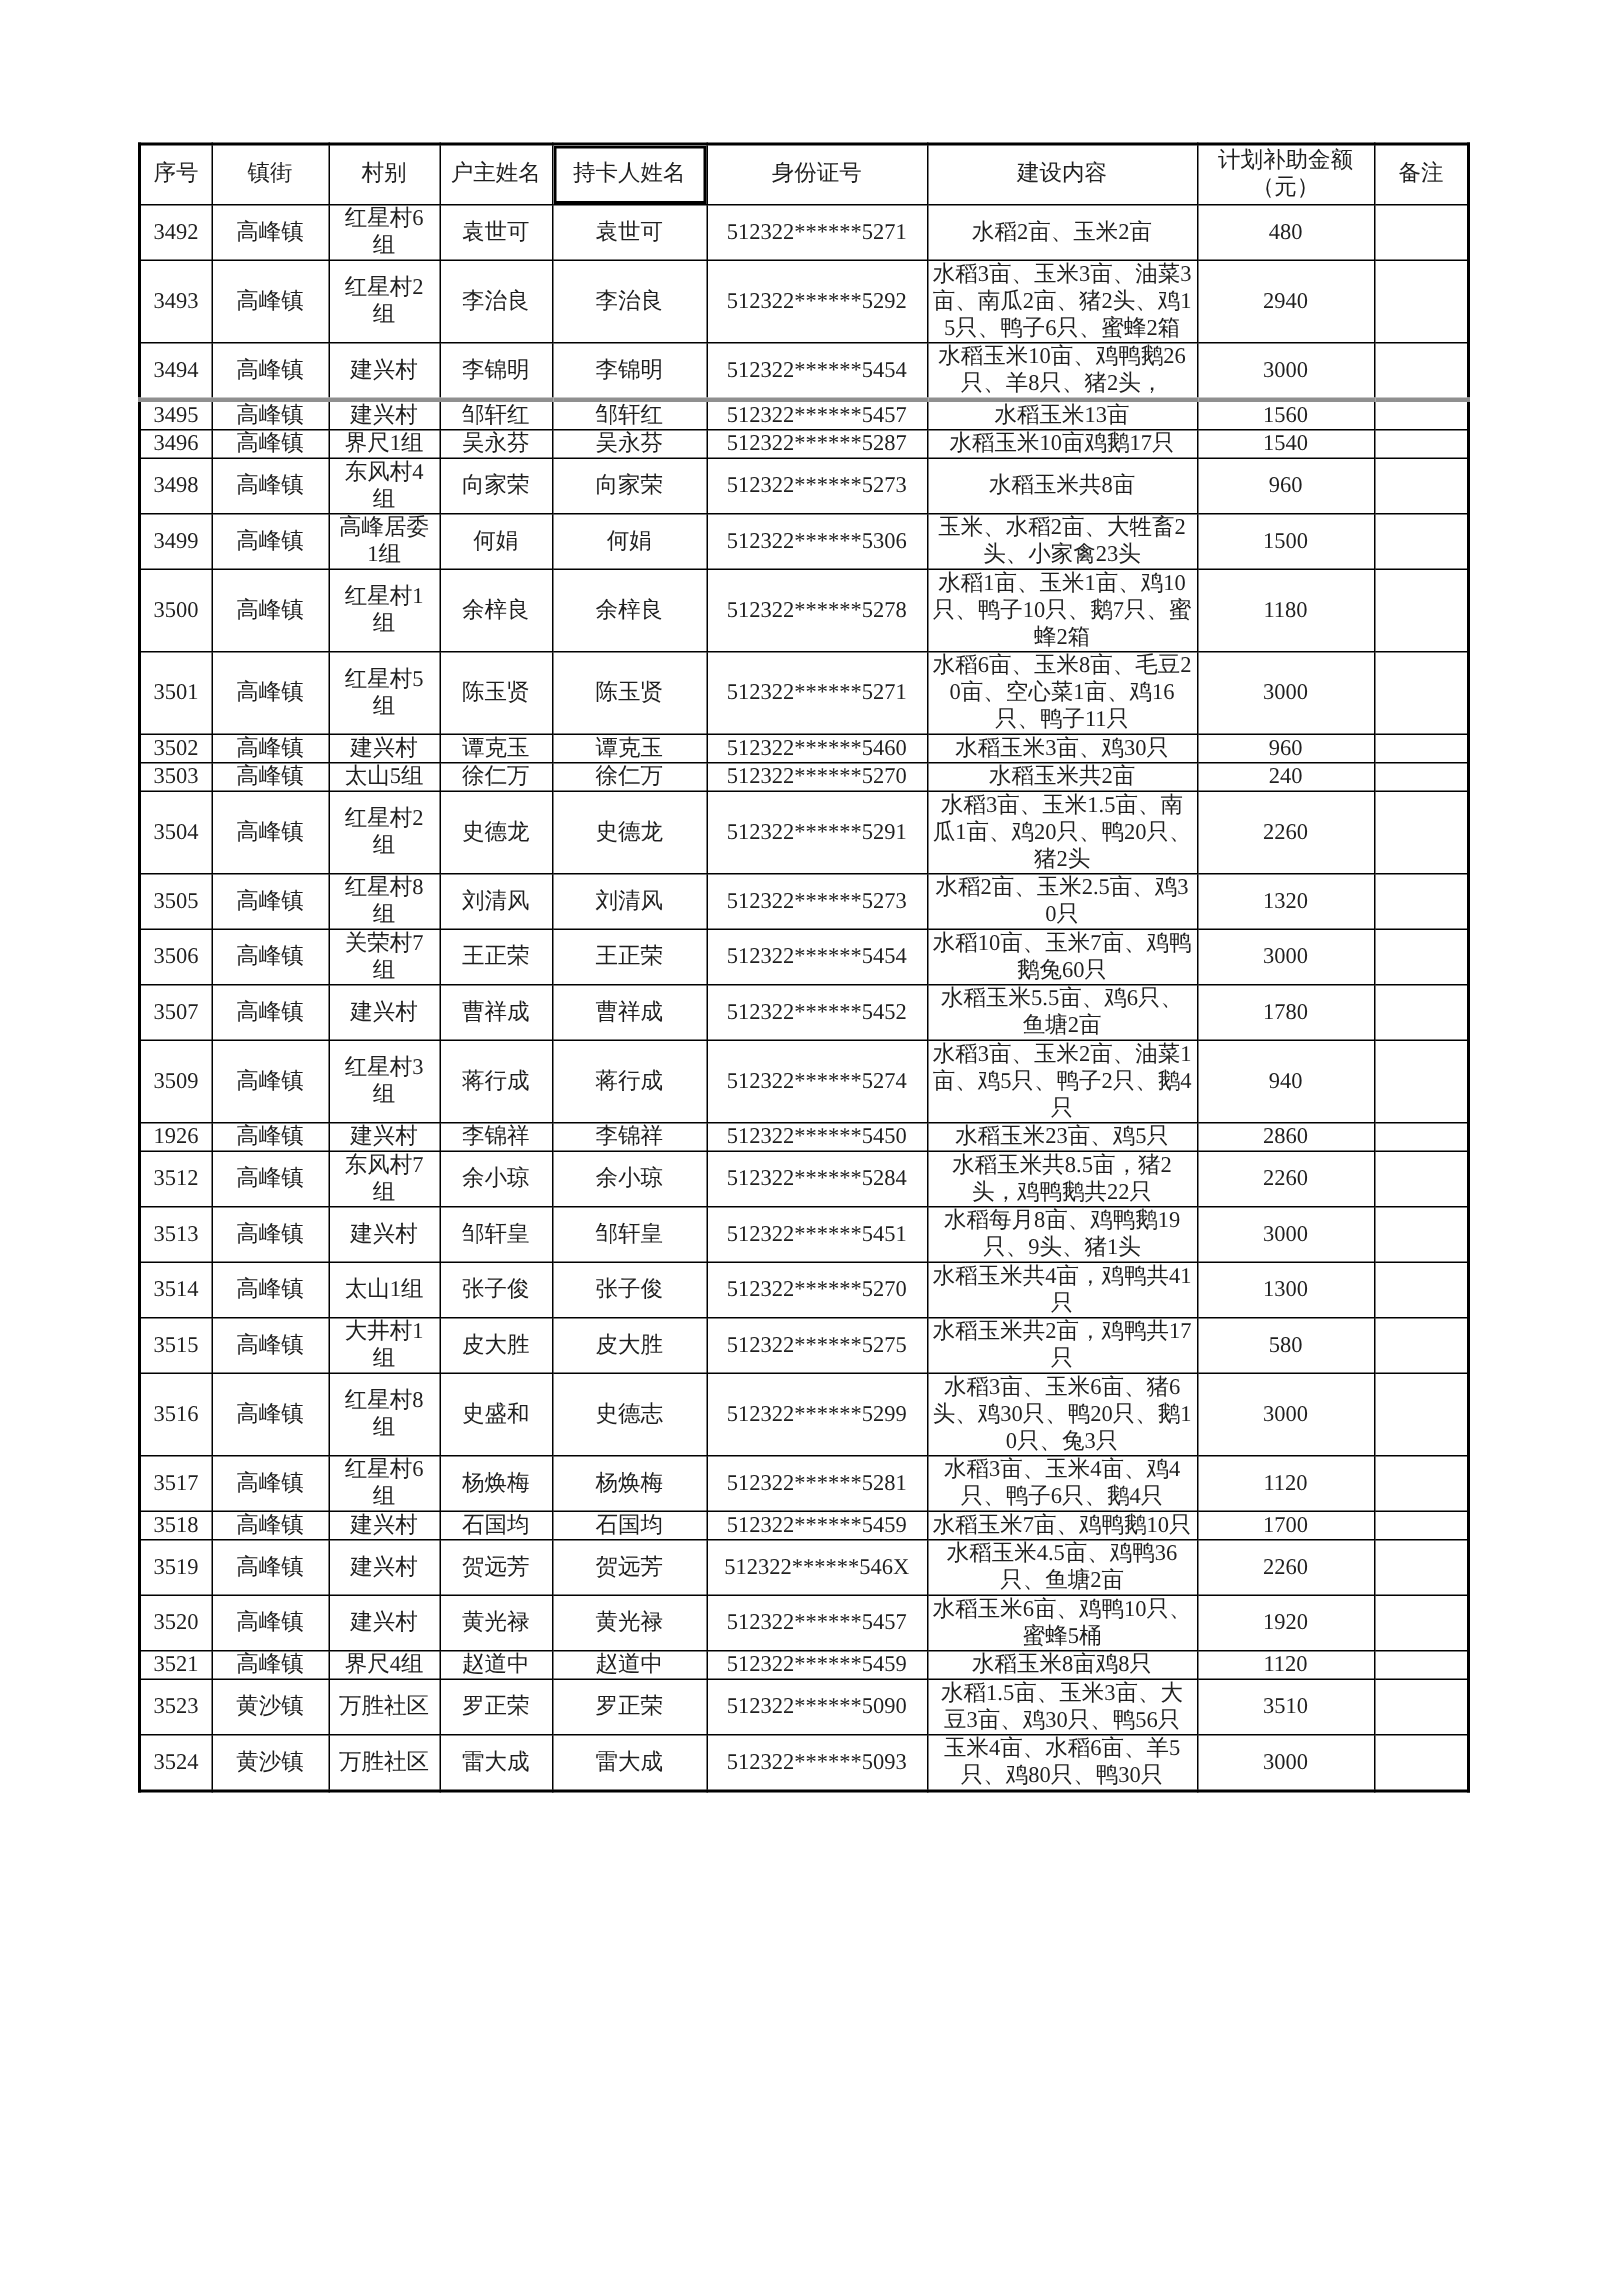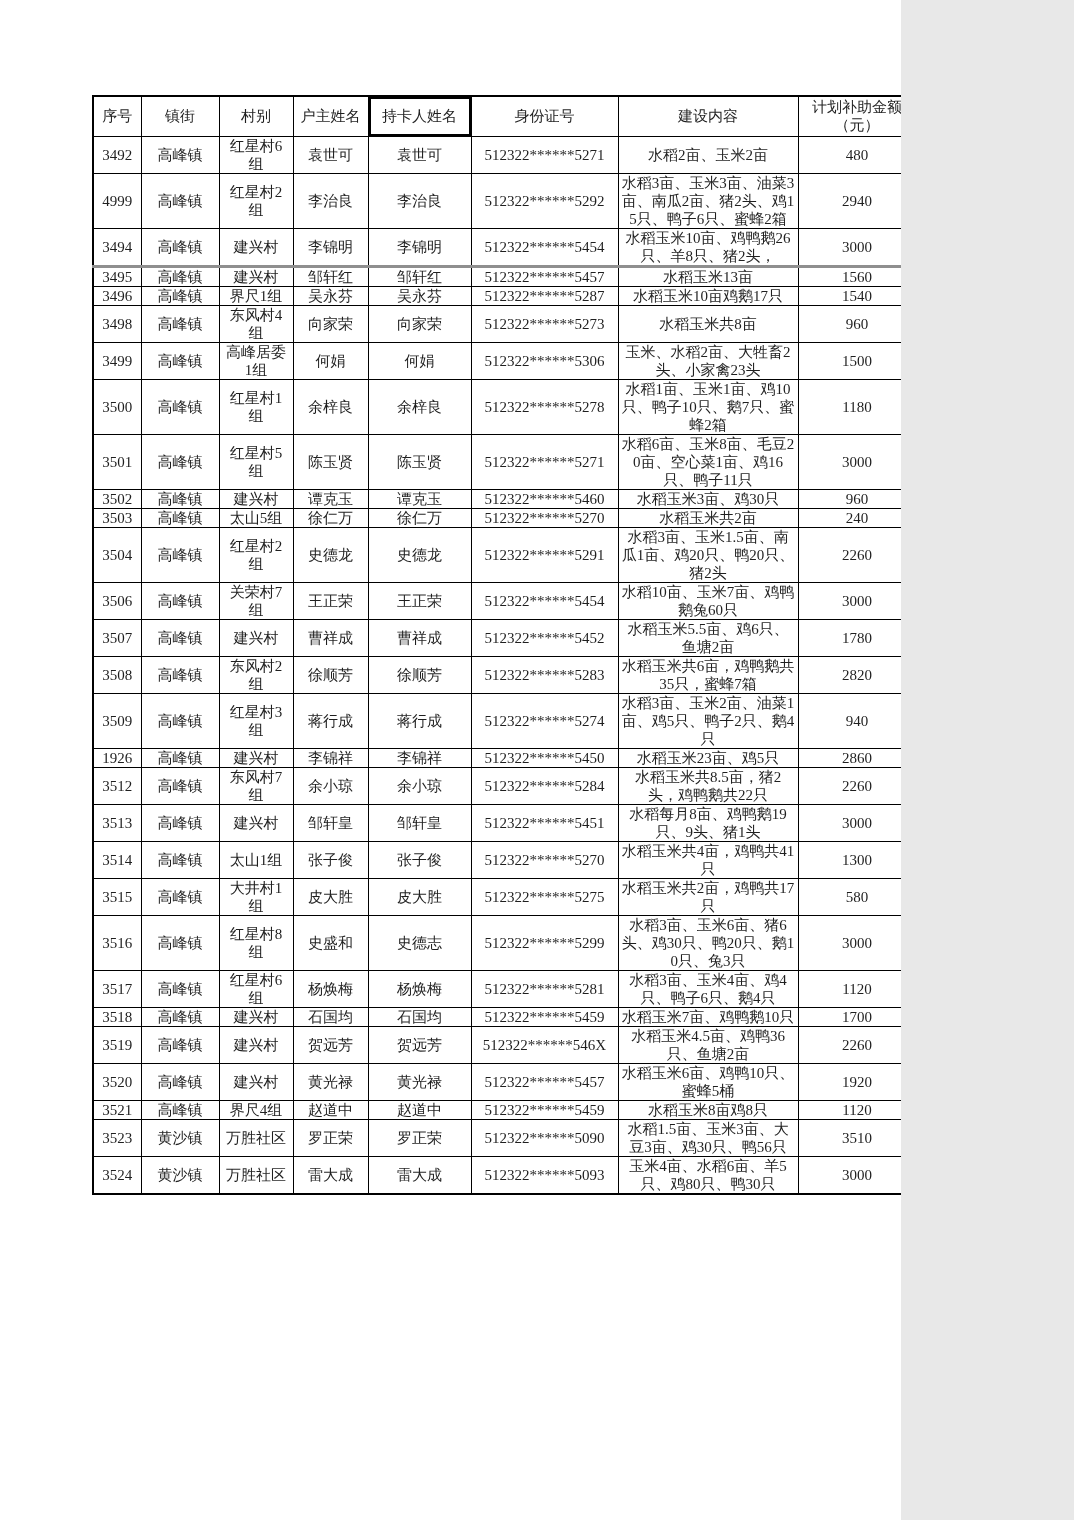--- a/index.html
+++ b/index.html
@@ -1,19 +1,19 @@
 <!DOCTYPE html>
 <html><head>
 <meta charset="utf-8">
 <style>
   * { margin: 0; padding: 0; box-sizing: border-box; }
   html, body { background: #e8e8e8; }
   .page {
     position: relative;
-    width: 901px;
+    width: 1074px;
     height: 1520px;
     background: #ffffff;
     font-family: "Liberation Serif", "DejaVu Serif", serif;
     color: #1f1f1f;
     overflow: hidden;
   }
   table.subsidy {
     position: absolute;
     left: 92px;
     top: 95px;
@@ -82,21 +82,21 @@
           <td>高峰镇</td>
           <td>红星村6组</td>
           <td>袁世可</td>
           <td>袁世可</td>
           <td>512322******5271</td>
           <td>水稻2亩、玉米2亩</td>
           <td>480</td>
           <td></td>
         </tr>
         <tr>
-          <td>4999</td>
+          <td>3493</td>
           <td>高峰镇</td>
           <td>红星村2组</td>
           <td>李治良</td>
           <td>李治良</td>
           <td>512322******5292</td>
           <td>水稻3亩、玉米3亩、油菜3亩、南瓜2亩、猪2头、鸡15只、鸭子6只、蜜蜂2箱</td>
           <td>2940</td>
           <td></td>
         </tr>
         <tr>
@@ -203,50 +203,50 @@
           <td>高峰镇</td>
           <td>红星村2组</td>
           <td>史德龙</td>
           <td>史德龙</td>
           <td>512322******5291</td>
           <td>水稻3亩、玉米1.5亩、南瓜1亩、鸡20只、鸭20只、猪2头</td>
           <td>2260</td>
           <td></td>
         </tr>
         <tr>
+          <td>3505</td>
+          <td>高峰镇</td>
+          <td>红星村8组</td>
+          <td>刘清风</td>
+          <td>刘清风</td>
+          <td>512322******5273</td>
+          <td>水稻2亩、玉米2.5亩、鸡30只</td>
+          <td>1320</td>
+          <td></td>
+        </tr>
+        <tr>
           <td>3506</td>
           <td>高峰镇</td>
           <td>关荣村7组</td>
           <td>王正荣</td>
           <td>王正荣</td>
           <td>512322******5454</td>
           <td>水稻10亩、玉米7亩、鸡鸭鹅兔60只</td>
           <td>3000</td>
           <td></td>
         </tr>
         <tr>
           <td>3507</td>
           <td>高峰镇</td>
           <td>建兴村</td>
           <td>曹祥成</td>
           <td>曹祥成</td>
           <td>512322******5452</td>
           <td>水稻玉米5.5亩、鸡6只、鱼塘2亩</td>
           <td>1780</td>
-          <td></td>
-        </tr>
-        <tr>
-          <td>3508</td>
-          <td>高峰镇</td>
-          <td>东风村2组</td>
-          <td>徐顺芳</td>
-          <td>徐顺芳</td>
-          <td>512322******5283</td>
-          <td>水稻玉米共6亩，鸡鸭鹅共35只，蜜蜂7箱</td>
-          <td>2820</td>
           <td></td>
         </tr>
         <tr>
           <td>3509</td>
           <td>高峰镇</td>
           <td>红星村3组</td>
           <td>蒋行成</td>
           <td>蒋行成</td>
           <td>512322******5274</td>
           <td>水稻3亩、玉米2亩、油菜1亩、鸡5只、鸭子2只、鹅4只</td>

